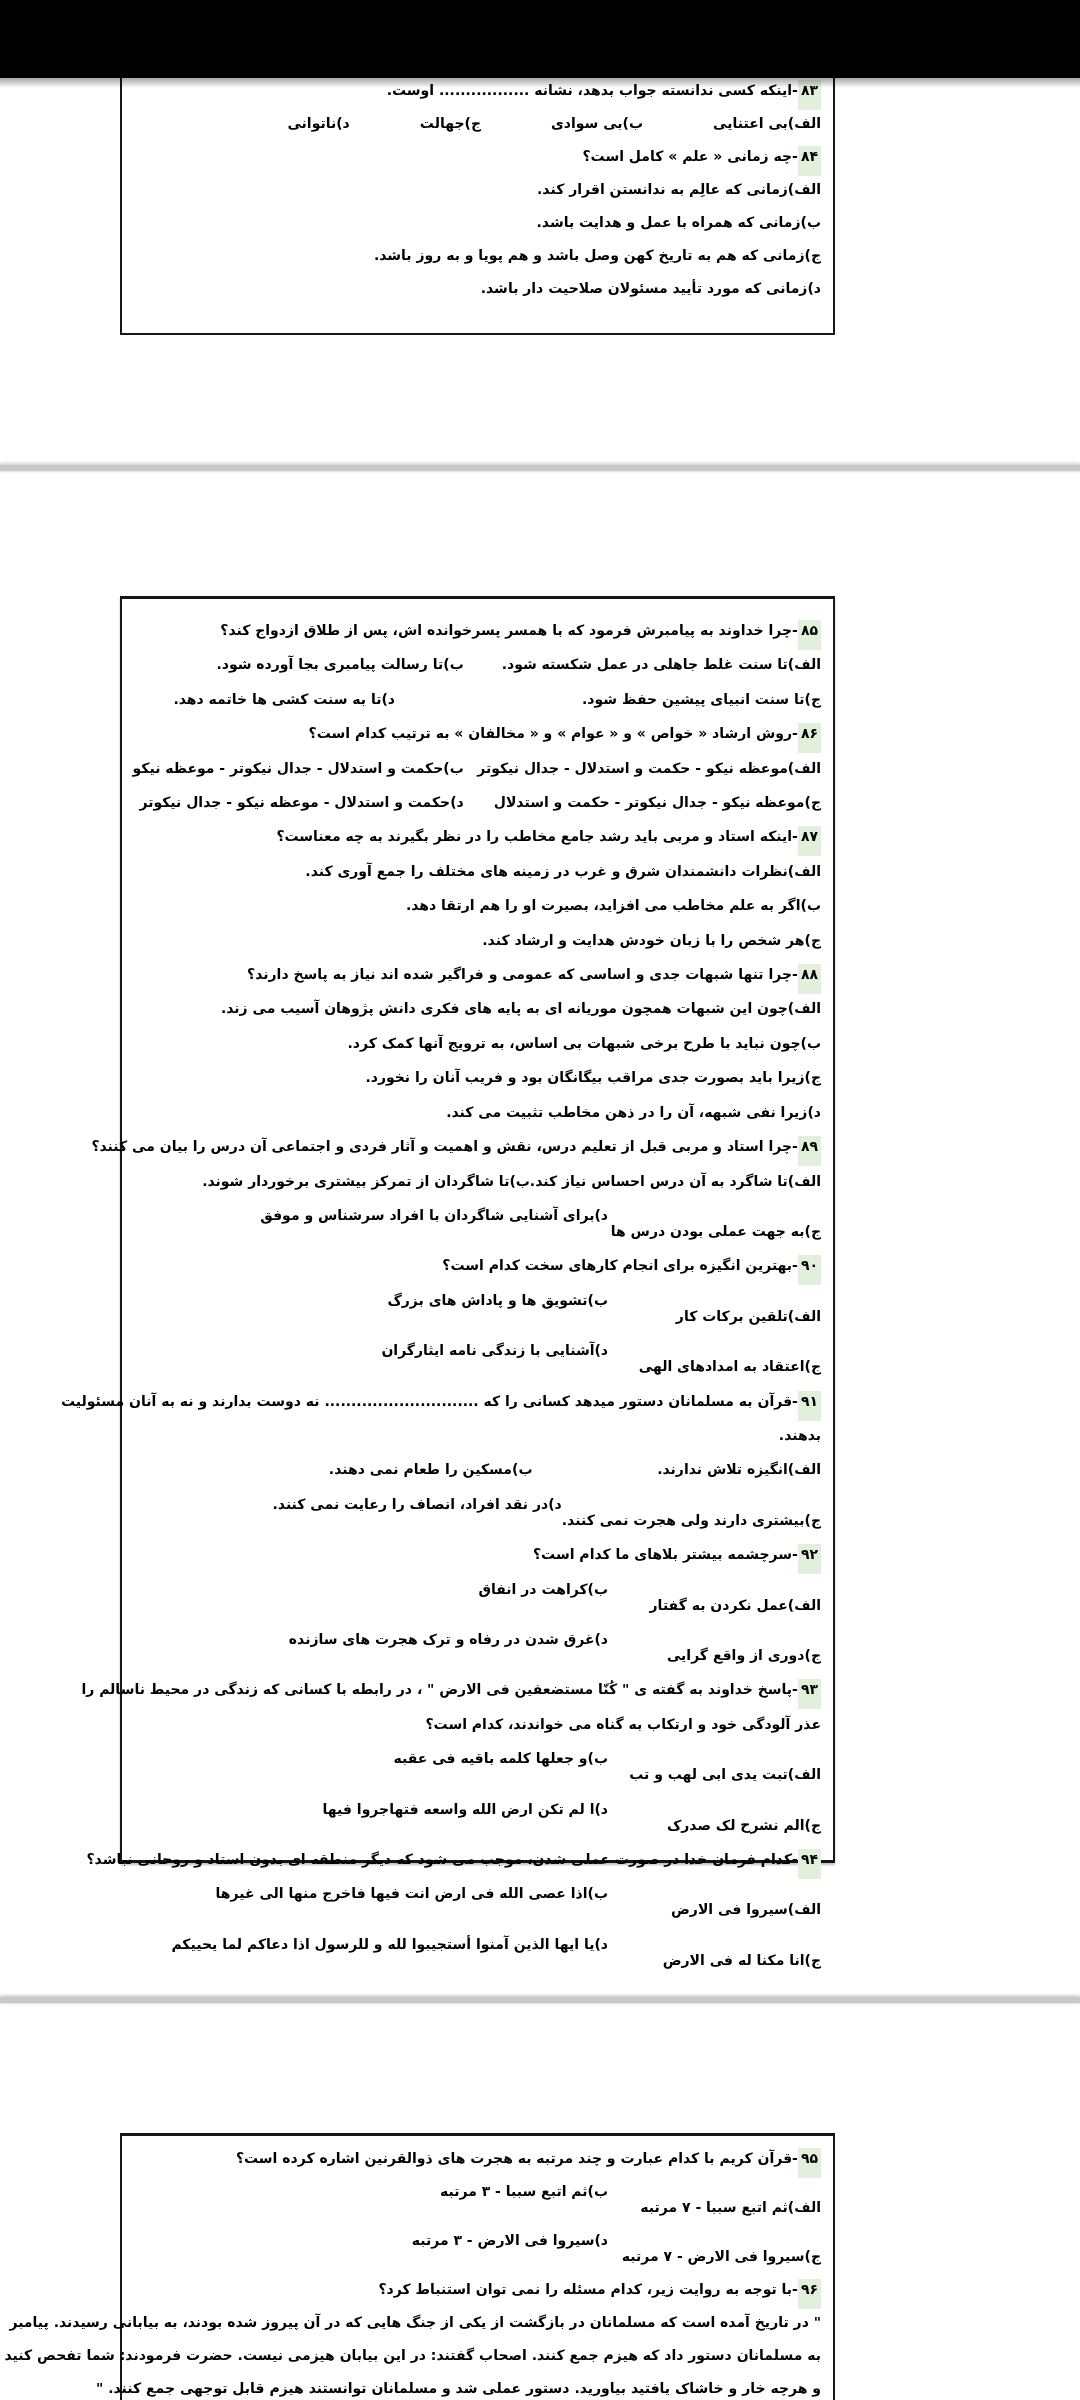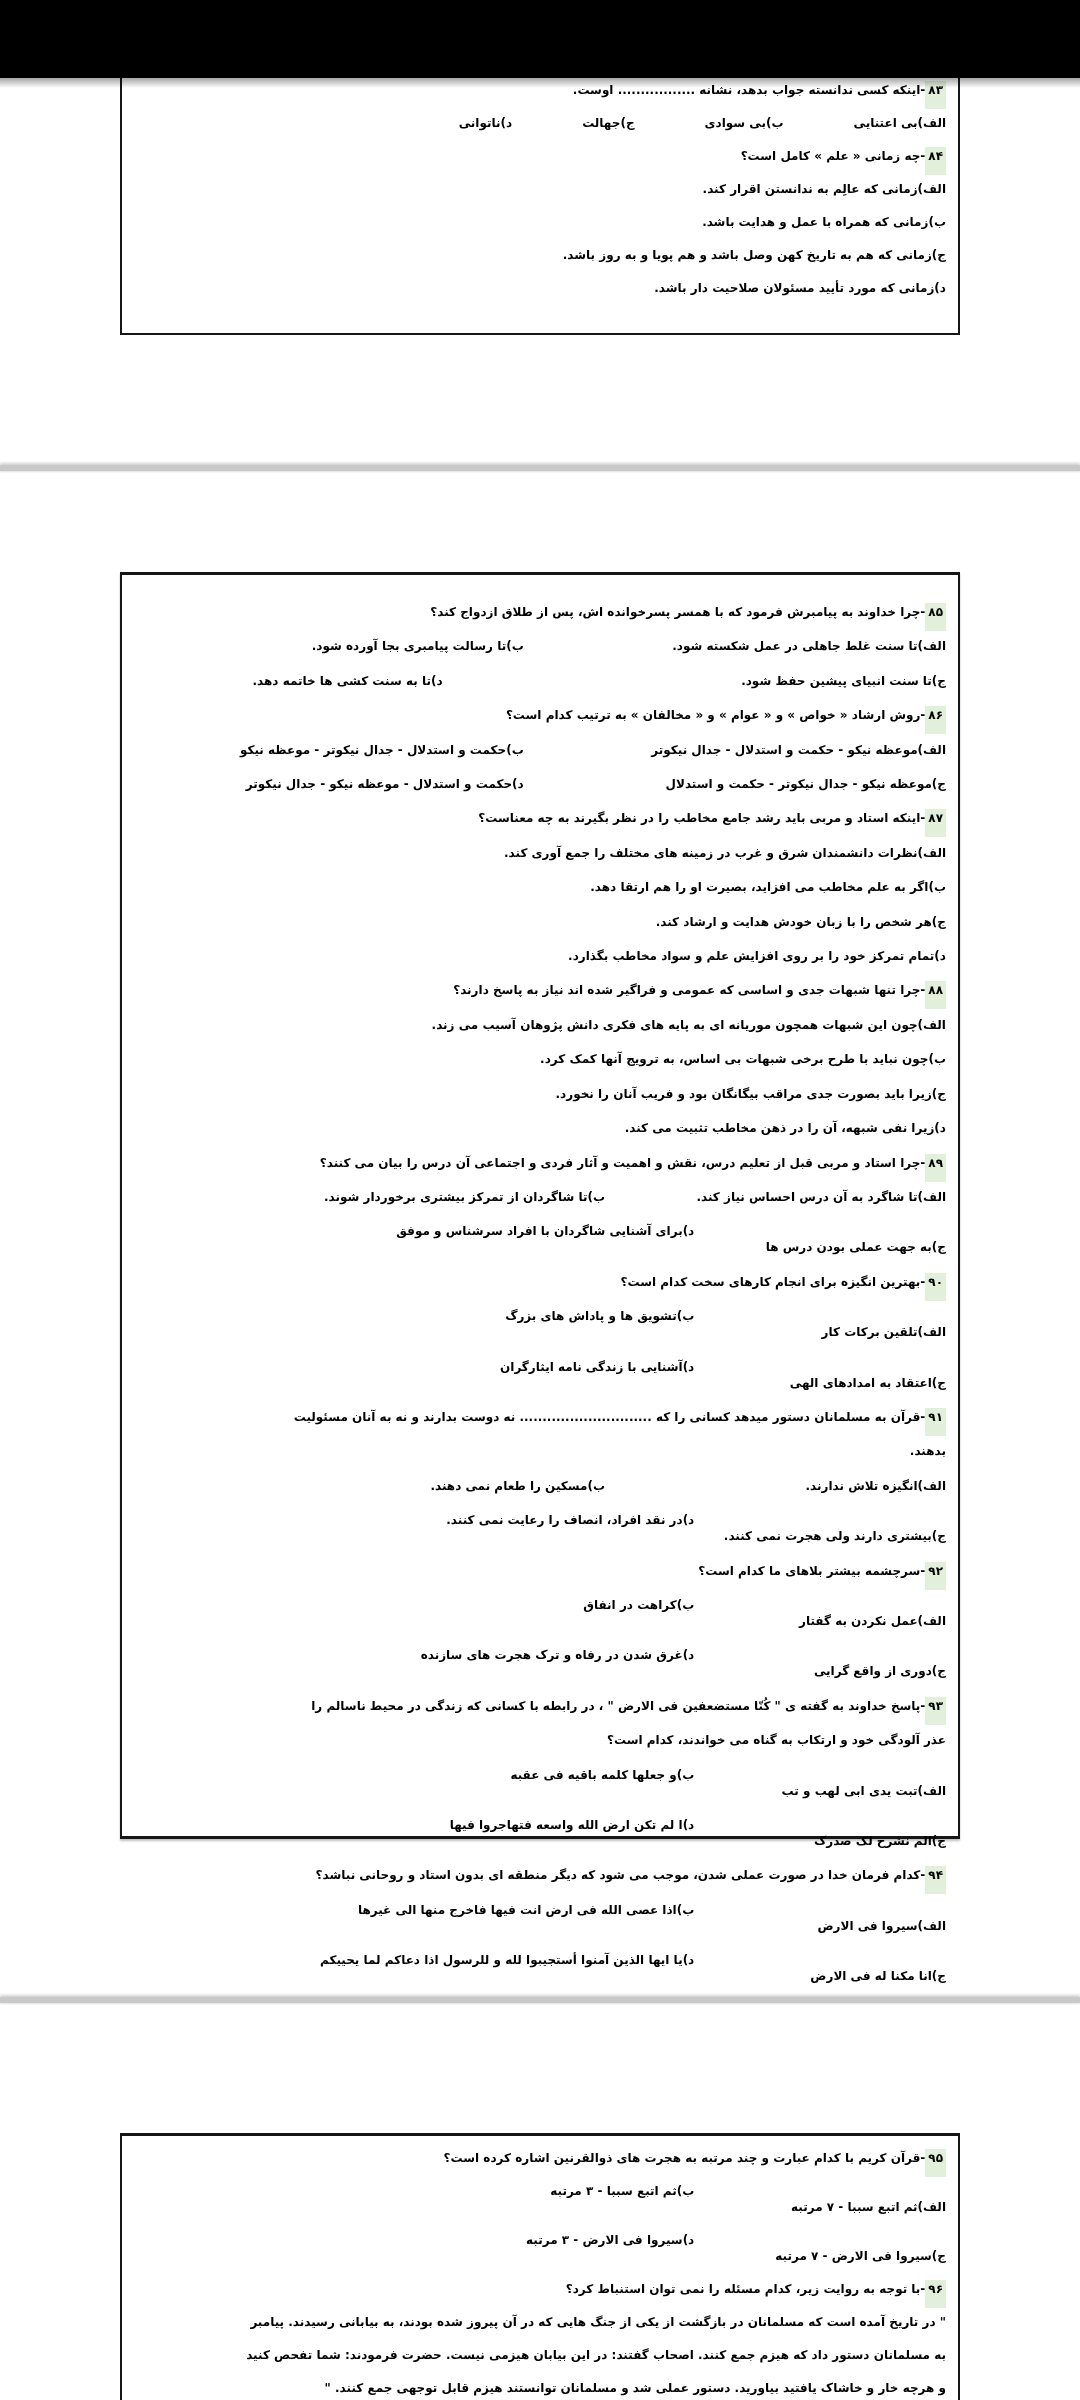--- a/index.html
+++ b/index.html
@@ -20,26 +20,26 @@
     z-index:4;pointer-events:none;
   }
   .divider{
     position:absolute;left:0;width:1080px;height:6px;
     background:#c9c9c9;
     box-shadow:0 -2px 3px rgba(0,0,0,0.18),0 1px 2px rgba(0,0,0,0.12);
   }
   #divider-1{top:465px;}
   #divider-2{top:1997px;}
   .sheet{
-    position:absolute;left:120px;width:840px;box-sizing:border-box;
+    position:absolute;left:120px;width:715px;box-sizing:border-box;
     background:#fff;border:2px solid #161616;
-    padding:0 12px;font-size:12px;
+    padding:0 12px;font-size:14px;
   }
   #sheet-1{top:50px;height:285px;border-top:none;padding-top:24px;line-height:33px;}
-  #sheet-2{top:572px;height:1267px;border-top-width:3px;border-bottom-width:3px;padding-top:20px;line-height:34.4px;box-shadow:0 2px 2px rgba(0,0,0,0.25);}
+  #sheet-2{top:596px;height:1267px;border-top-width:3px;border-bottom-width:3px;padding-top:14px;line-height:34.4px;box-shadow:0 2px 2px rgba(0,0,0,0.25);}
   #sheet-3{top:2133px;height:290px;border-top-width:3px;border-bottom:none;padding-top:6px;line-height:33px;}
   .ln{white-space:nowrap;}
   .qnum{background:#e2efda;padding:2px 3px 12px 3px;}
   .row2{display:flex;direction:rtl;}
   .row2 .opt{flex:0 0 auto;}
   .row2.s60 .opt:first-child{min-width:62%;}
   .row2.s50 .opt:first-child{min-width:52%;}
   .row2.s40 .opt:first-child{min-width:42%;}
   .row2.s30 .opt:first-child{min-width:31%;margin-top:16px;}
   .row4{display:flex;direction:rtl;gap:70px;}
@@ -95,21 +95,20 @@
       <div class="ln row2 s50">
         <span class="opt">ج)موعظه نیکو - جدال نیکوتر - حکمت و استدلال</span>
         <span class="opt">د)حکمت و استدلال - موعظه نیکو - جدال نیکوتر</span>
       </div>
     </div>
     <div>
       <div class="ln"><span class="qnum">۸۷</span><span>-اینکه استاد و مربی باید رشد جامع مخاطب را در نظر بگیرند به چه معناست؟</span></div>
       <div class="ln">الف)نظرات دانشمندان شرق و غرب در زمینه های مختلف را جمع آوری کند.</div>
       <div class="ln">ب)اگر به علم مخاطب می افزاید، بصیرت او را هم ارتقا دهد.</div>
       <div class="ln">ج)هر شخص را با زبان خودش هدایت و ارشاد کند.</div>
-      <div class="ln">د)تمام تمرکز خود را بر روی افزایش علم و سواد مخاطب بگذارد.</div>
     </div>
     <div>
       <div class="ln"><span class="qnum">۸۸</span><span>-چرا تنها شبهات جدی و اساسی که عمومی و فراگیر شده اند نیاز به پاسخ دارند؟</span></div>
       <div class="ln">الف)چون این شبهات همچون موریانه ای به پایه های فکری دانش پژوهان آسیب می زند.</div>
       <div class="ln">ب)چون نباید با طرح برخی شبهات بی اساس، به ترویج آنها کمک کرد.</div>
       <div class="ln">ج)زیرا باید بصورت جدی مراقب بیگانگان بود و فریب آنان را نخورد.</div>
       <div class="ln">د)زیرا نفی شبهه، آن را در ذهن مخاطب تثبیت می کند.</div>
     </div>
     <div>
       <div class="ln"><span class="qnum">۸۹</span><span>-چرا استاد و مربی قبل از تعلیم درس، نقش و اهمیت و آثار فردی و اجتماعی آن درس را بیان می کنند؟</span></div>

